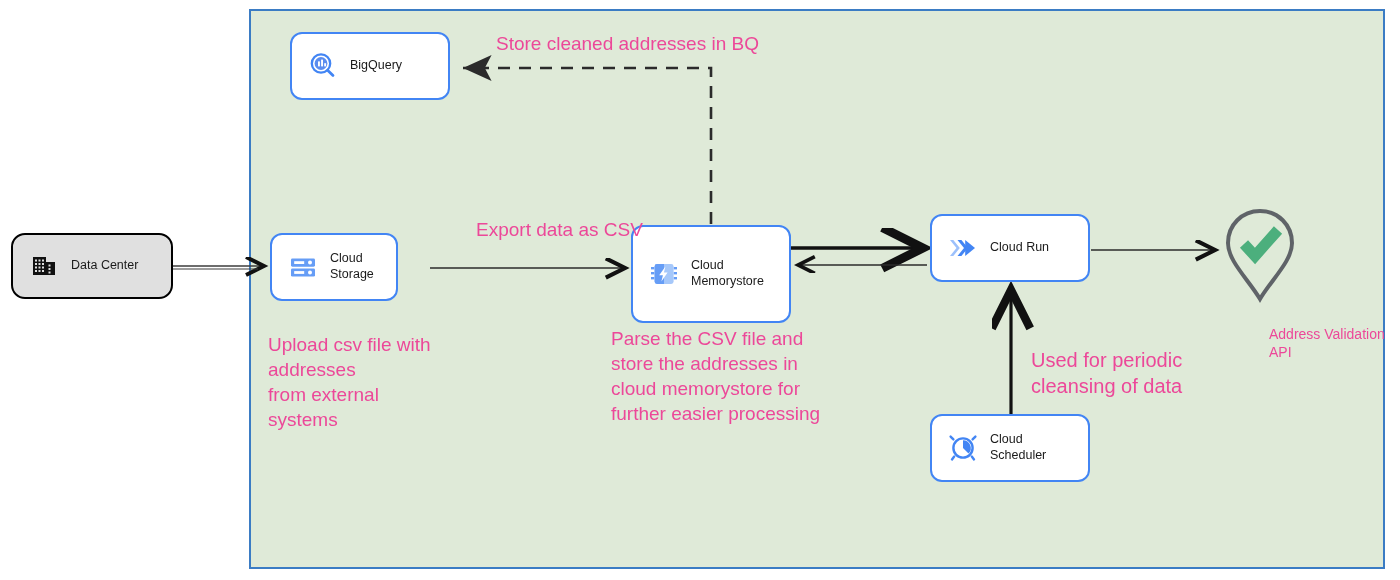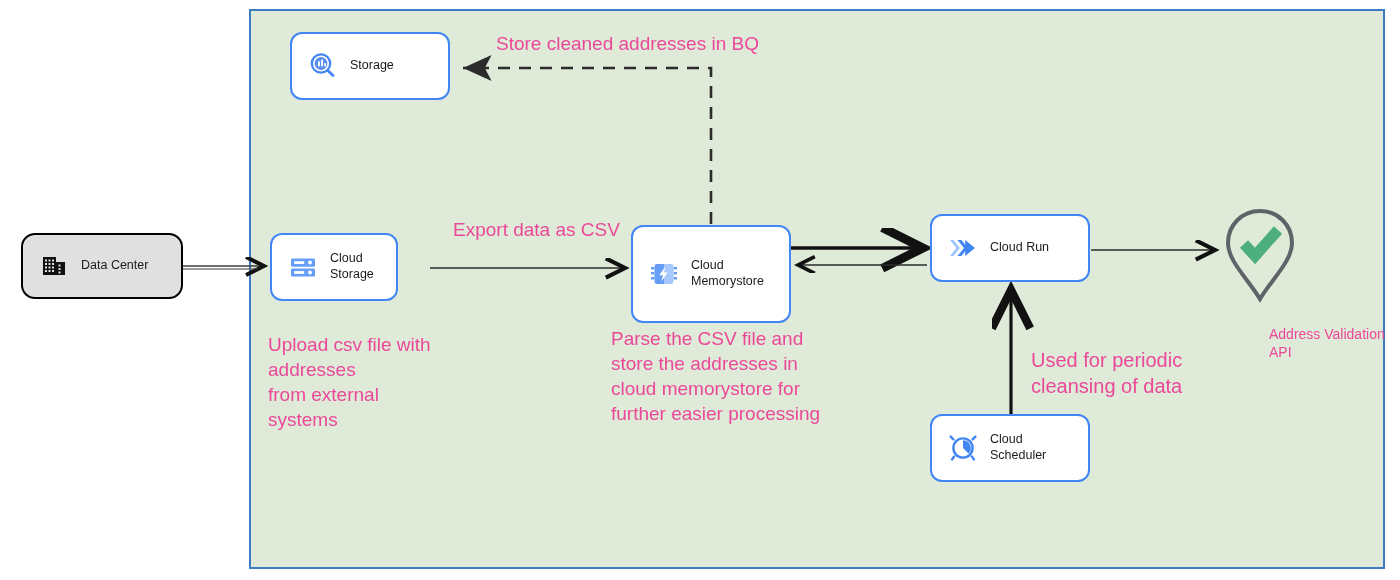--- a/index.html
+++ b/index.html
@@ -113,21 +113,21 @@
 
     <g>
       <line x1="1011" y1="415" x2="1011" y2="290" stroke="#111111" stroke-width="3.2" marker-end="url(#ahOpenThick)"></line>
     </g>
 
     <g>
       <path d="M711,224 L711,68 L463,68" fill="none" stroke="#2b2b2b" stroke-width="2.6" stroke-dasharray="12,9" marker-end="url(#ahSolid)"></path>
     </g>
   </svg>
 
-  <div class="node onprem" style="left:21px;top:233px;width:162px;height:66px;">
+  <div class="node onprem" style="left:11px;top:233px;width:162px;height:66px;">
     <span class="ico">
       <svg width="26" height="26" viewBox="0 0 26 26">
         <rect x="2" y="4" width="13" height="18" fill="#111"></rect>
         <rect x="15" y="9" width="9" height="13" fill="#111"></rect>
         <g fill="#e0e0e0">
           <rect x="4" y="6.5" width="2" height="2"></rect>
             <rect x="7.5" y="6.5" width="2" height="2"></rect>
             <rect x="11" y="6.5" width="2" height="2"></rect>
           <rect x="4" y="10" width="2" height="2"></rect>
             <rect x="7.5" y="10" width="2" height="2"></rect>
@@ -151,21 +151,21 @@
     <span class="ico">
       <svg width="30" height="30" viewBox="0 0 30 30">
         <circle cx="13" cy="12.5" r="9.2" fill="none" stroke="#4285f4" stroke-width="2.3"></circle>
         <circle cx="13" cy="12.5" r="6.4" fill="#5b8def"></circle>
         <rect x="10" y="10.4" width="1.9" height="5" fill="#ffffff"></rect>
         <rect x="13.1" y="8.6" width="1.9" height="6.8" fill="#ffffff"></rect>
         <rect x="16.2" y="12.2" width="1.9" height="3.2" fill="#ffffff"></rect>
         <line x1="19.6" y1="19.2" x2="25" y2="24.4" stroke="#4285f4" stroke-width="2.8" stroke-linecap="round"></line>
       </svg>
     </span>
-    <span class="lbl">Storage</span>
+    <span class="lbl">BigQuery</span>
   </div>
 
   <div class="node" style="left:270px;top:233px;width:128px;height:68px;">
     <span class="ico">
       <svg width="30" height="30" viewBox="0 0 30 30">
         <rect x="3" y="6.5" width="24" height="8.2" rx="1.4" fill="#669df6"></rect>
         <rect x="3" y="16.4" width="24" height="8.2" rx="1.4" fill="#669df6"></rect>
         <rect x="6.2" y="9.2" width="10" height="2.8" fill="#ffffff"></rect>
         <rect x="6.2" y="19.1" width="10" height="2.8" fill="#ffffff"></rect>
         <circle cx="22" cy="10.6" r="2" fill="#ffffff"></circle>
@@ -224,21 +224,21 @@
     <svg width="84" height="100" viewBox="0 0 84 100">
       <path d="M42,6 C24,6 10,20 10,38 C10,56 30,74 42,94 C54,74 74,56 74,38 C74,20 60,6 42,6 Z" fill="none" stroke="#5f6368" stroke-width="4"></path>
       <path d="M26,39 L37,51 L60,25" fill="none" stroke="#4caf7d" stroke-width="11" stroke-linecap="butt" stroke-linejoin="miter"></path>
     </svg>
   </div>
   <div class="txt small" style="left:1269px;top:325px;width:150px;">Address Validation
 API</div>
 
   <div class="txt big" style="left:496px;top:31px;">Store cleaned addresses in BQ</div>
 
-  <div class="txt big" style="left:453px;top:217px;">Export data as CSV</div>
+  <div class="txt big" style="left:476px;top:217px;">Export data as CSV</div>
 
   <div class="txt mid" style="left:1031px;top:347px;">Used for periodic
 cleansing of data</div>
 
   <div class="txt big" style="left:268px;top:332px;width:330px;">Upload csv file with
 addresses
 from external
 systems</div>
 
   <div class="txt big" style="left:611px;top:326px;width:350px;">Parse the CSV file and

